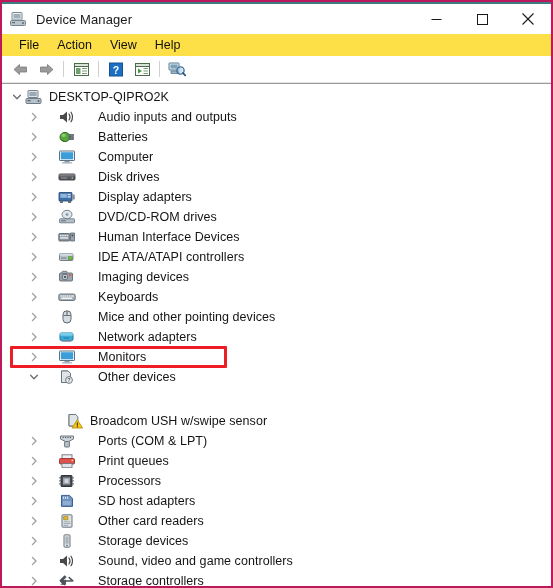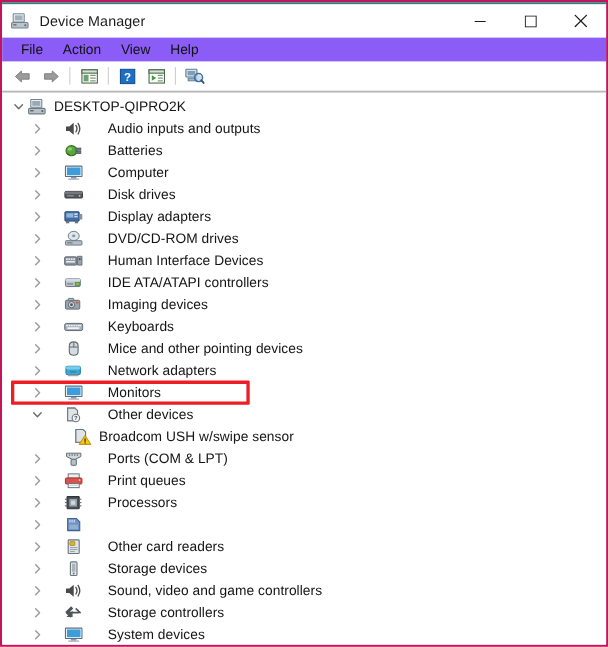--- a/index.html
+++ b/index.html
@@ -71,21 +71,21 @@
     border: none;
     padding: 0;
   }
 
   
   #menubar {
     flex: 0 0 auto;
     height: 22px;
     display: flex;
     align-items: center;
-    background: #8b5cf6;
+    background: #fde047;
     padding-left: 8px;
   }
   .menu-item {
     font-size: 12.5px;
     color: #111111;
     padding: 2px 9px;
     cursor: default;
   }
 
   
@@ -152,21 +152,21 @@
     justify-content: center;
   }
   .label {
     font-size: 12.5px;
     color: #141414;
     margin-left: 6px;
     letter-spacing: 0.05px;
   }
   .lvl0 { padding-left: 7px; }
   .lvl1 { padding-left: 24px; gap: 16px; }
-  .lvl2 { padding-left: 48px; }
+  .lvl2 { padding-left: 48px; margin-top: 24px; }
 
   
   #highlight {
     position: absolute;
     border: 3px solid #ee1c25;
     box-sizing: border-box;
     pointer-events: none;
     border-radius: 1px;
   }
 </style>
@@ -602,20 +602,21 @@
           </div>
           <div class="ico">
             <svg width="18" height="16" viewBox="0 0 18 16">
         <path d="M3.5 2.4 L11.5 2.4 L14.5 5.4 L14.5 13.4 L3.5 13.4 Z" fill="#6f94c4" stroke="#3f6192" stroke-width="1" stroke-linejoin="round"></path>
         <rect x="5" y="3.6" width="1.1" height="2.4" fill="#cfdcee"></rect>
         <rect x="7" y="3.6" width="1.1" height="2.4" fill="#cfdcee"></rect>
         <rect x="9" y="3.6" width="1.1" height="2.4" fill="#cfdcee"></rect>
         <rect x="5" y="8" width="7.8" height="4" fill="#a9c2de" opacity="0.6"></rect>
             </svg>
           </div>
+          <div class="label">SD host adapters</div>
         </div>
         <div class="row lvl1">
           <div class="chev">
             <svg width="10" height="10" viewBox="0 0 10 10">
               <path d="M3.4 1.4 L7 5 L3.4 8.6" fill="none" stroke="#9b9b9b" stroke-width="1.3" stroke-linecap="round" stroke-linejoin="round"></path>
             </svg>
           </div>
           <div class="ico">
             <svg width="18" height="16" viewBox="0 0 18 16">
         <rect x="4" y="1.8" width="10" height="12.4" rx="0.8" fill="#dfe5ea" stroke="#69737b" stroke-width="1"></rect>

